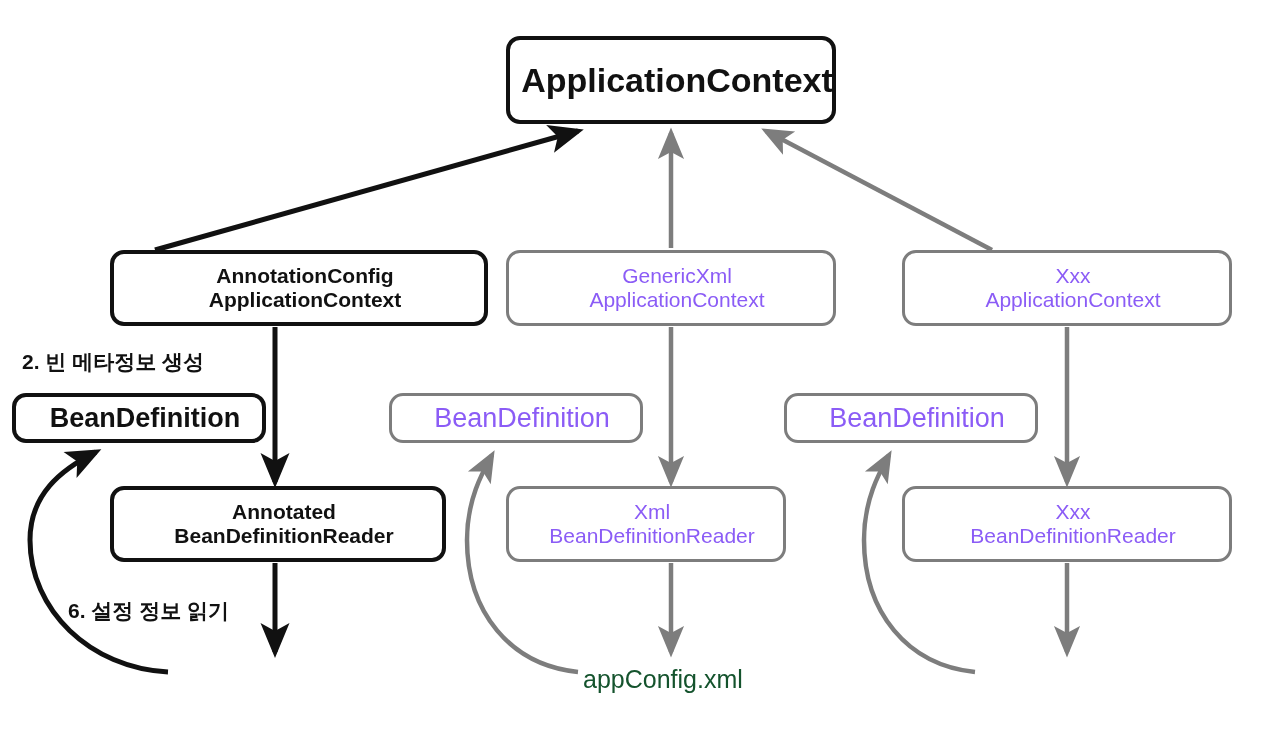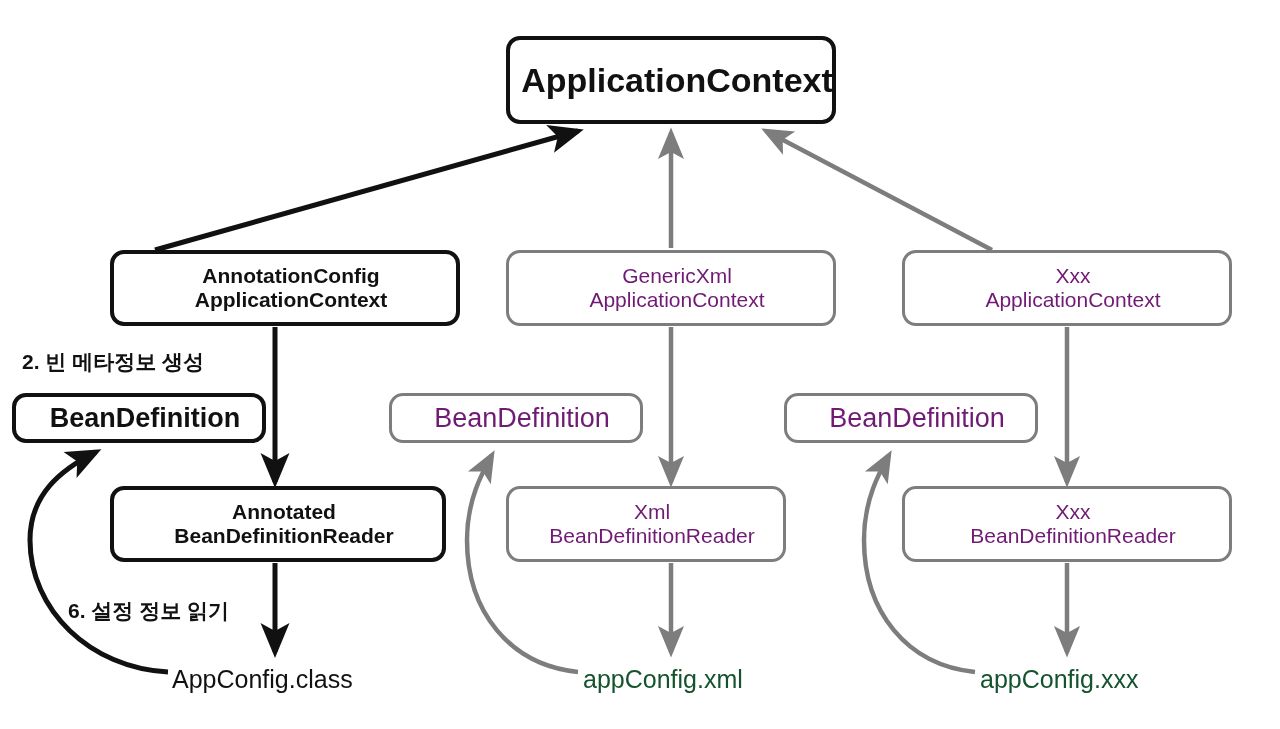--- a/index.html
+++ b/index.html
@@ -42,21 +42,21 @@
     padding-left: 12px;
   }
   .node.black {
     border: 4px solid #111111;
     color: #111111;
     font-weight: 700;
     border-radius: 14px;
   }
   .node.gray {
     border: 3px solid #7d7d7d;
-    color: #701a75;
+    color: #8b5cf6;
     font-weight: 400;
     border-radius: 14px;
   }
   .plain-label {
     position: absolute;
     z-index: 3;
     white-space: nowrap;
   }
   .plain-label.black {
     color: #111111;
@@ -101,21 +101,21 @@
     <line x1="671" y1="563" x2="671" y2="652" stroke="#7d7d7d" stroke-width="4.5" marker-end="url(#arrow-gray)"></line>
     <line x1="1067" y1="563" x2="1067" y2="652" stroke="#7d7d7d" stroke-width="4.5" marker-end="url(#arrow-gray)"></line>
 
     <path d="M168,672 C90,668 30,610 30,540 C30,495 60,470 96,452" fill="none" stroke="#111111" stroke-width="5" marker-end="url(#arrow-black)"></path>
     <path d="M578,672 C510,665 467,612 467,540 C467,500 482,473 492,455" fill="none" stroke="#7d7d7d" stroke-width="4.5" marker-end="url(#arrow-gray)"></path>
     <path d="M975,672 C907,665 864,612 864,540 C864,500 879,473 889,455" fill="none" stroke="#7d7d7d" stroke-width="4.5" marker-end="url(#arrow-gray)"></path>
   </svg>
 
   <div class="node black" style="left:506px; top:36px; width:330px; height:88px; font-size:34px;">ApplicationContext</div>
 
-  <div class="node black" style="left:110px; top:250px; width:350px; height:76px; font-size:21px;">AnnotationConfig
+  <div class="node black" style="left:110px; top:250px; width:378px; height:76px; font-size:21px;">AnnotationConfig
 ApplicationContext</div>
 
   <div class="node gray" style="left:506px; top:250px; width:330px; height:76px; font-size:21px;">GenericXml
 ApplicationContext</div>
 
   <div class="node gray" style="left:902px; top:250px; width:330px; height:76px; font-size:21px;">Xxx
 ApplicationContext</div>
 
   <div class="node black" style="left:12px; top:393px; width:254px; height:50px; font-size:27px;">BeanDefinition</div>
 
@@ -125,23 +125,21 @@
 
   <div class="node black" style="left:110px; top:486px; width:336px; height:76px; font-size:21px;">Annotated
 BeanDefinitionReader</div>
 
   <div class="node gray" style="left:506px; top:486px; width:280px; height:76px; font-size:21px;">Xml
 BeanDefinitionReader</div>
 
   <div class="node gray" style="left:902px; top:486px; width:330px; height:76px; font-size:21px;">Xxx
 BeanDefinitionReader</div>
 
-  <div class="plain-label black" style="left:172px; top:665px; font-size:25px;">AppConfig.class</div>
 
   <div class="plain-label gray" style="left:583px; top:665px; font-size:25px;">appConfig.xml</div>
 
-  <div class="plain-label gray" style="left:980px; top:665px; font-size:25px;">appConfig.xxx</div>
 
   <div class="annot" style="left:22px; top:348px; font-size:21px;">2. 빈 메타정보 생성</div>
 
   <div class="annot" style="left:68px; top:597px; font-size:21px;">6. 설정 정보 읽기</div>
 
 </div>
 
 </body></html>

